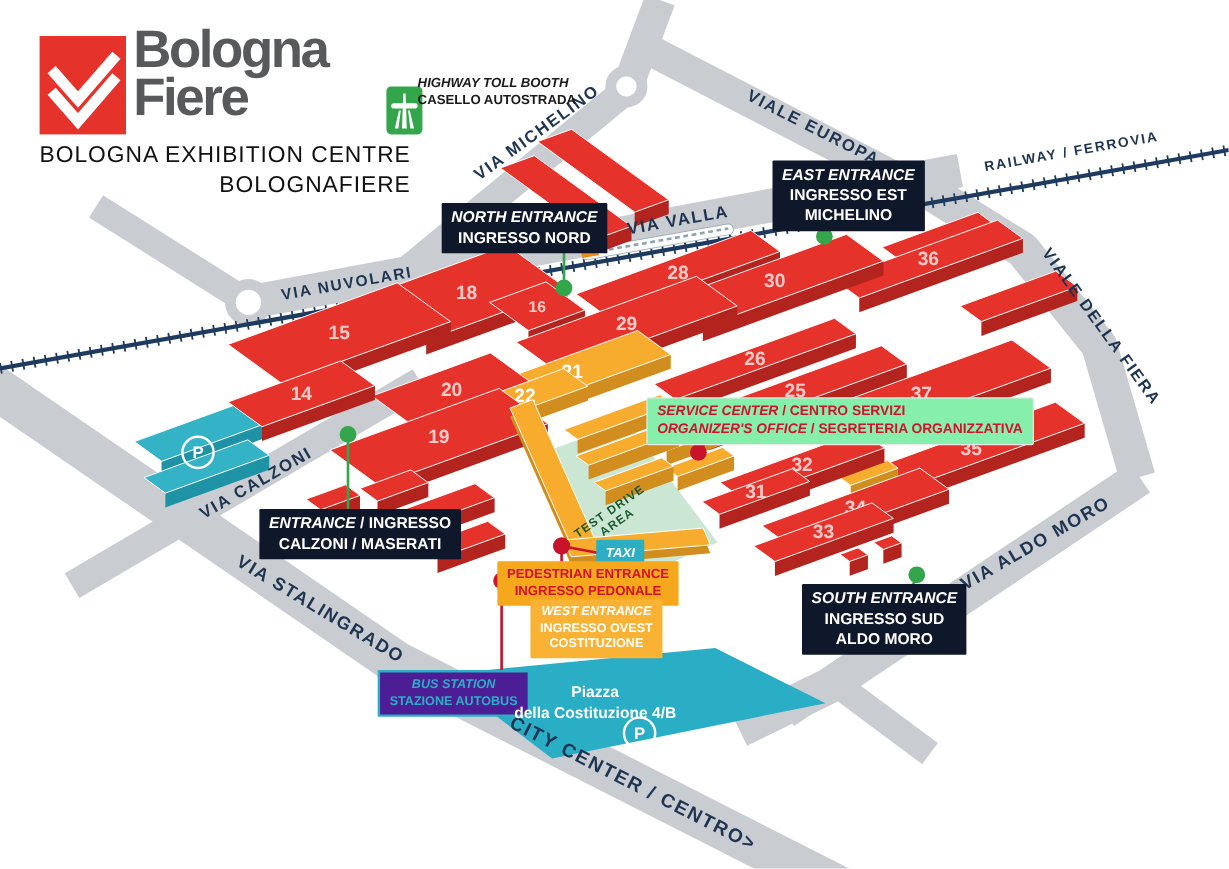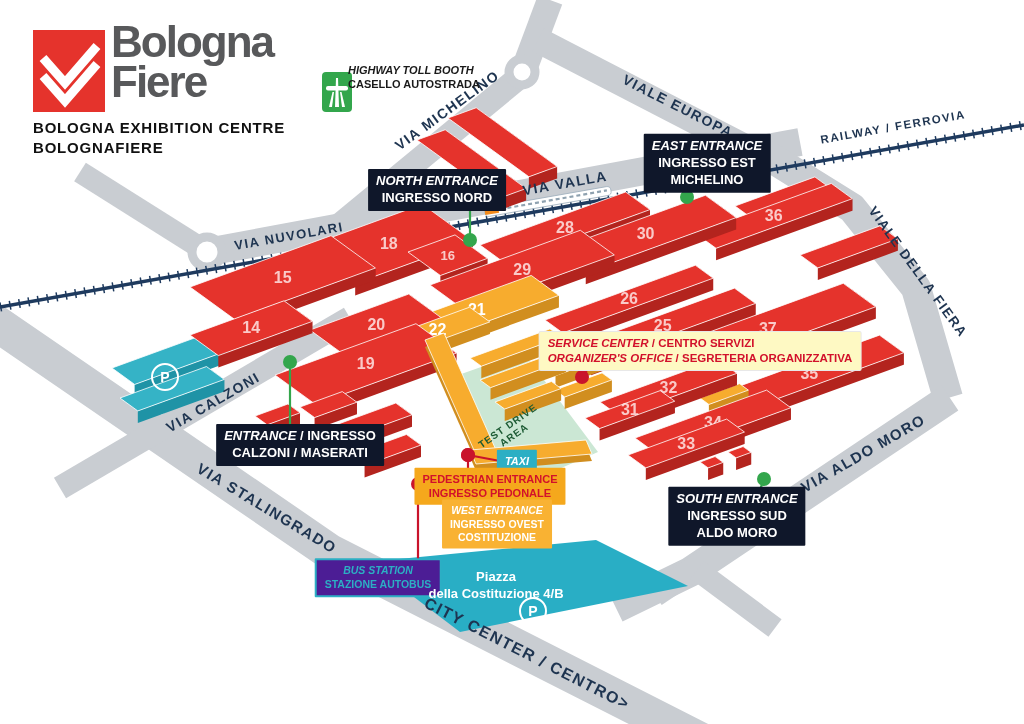--- a/index.html
+++ b/index.html
@@ -5,33 +5,33 @@
   html,body{margin:0;padding:0;background:#fff;}
   #stage{position:relative;width:1024px;height:724px;overflow:hidden;background:#fff;
          font-family:"Liberation Sans","DejaVu Sans",sans-serif;}
   #map-svg{position:absolute;left:0;top:0;}
   #labels{position:absolute;left:0;top:0;width:1024px;height:540px;pointer-events:none;}
   .road-label{position:absolute;font-weight:bold;color:#1E3450;white-space:nowrap;
               transform:translate(-50%,-50%);letter-spacing:1.5px;}
   .box{position:absolute;transform:translate(-50%,-50%);text-align:center;font-weight:bold;
        padding:4px 8px;line-height:1.3;white-space:nowrap;border-radius:1px;}
   .box.green{background:#0f172a;color:#fff;font-size:13px;}
-  .box.white-red{background:#fef9c3;color:#D2112B;font-size:11.5px;box-shadow:0 0 0 1px #e8e8e8;text-align:left;}
+  .box.white-red{background:#86efac;color:#D2112B;font-size:11.5px;box-shadow:0 0 0 1px #e8e8e8;text-align:left;}
   .box.orange{background:#F5A81C;color:#D2112B;font-size:11px;}
   .box.yellow{background:#F9B233;color:#fff;font-size:10.5px;}
   .box.tealbox{background:#2CAFC4;color:#fff;font-size:11px;}
   .box.busbox{background:#4c1d95;border:2px solid #2CAFC4;color:#2CAFC4;font-size:10.5px;}
   .box.tolltext{background:none;color:#1a1a1a;font-size:11px;text-align:left;padding:0;}
   .box.piazza-text{background:none;color:#fff;font-size:13px;}
   .logo{position:absolute;left:33px;top:28px;}
   .logo-mark{position:absolute;left:0;top:2px;width:72px;height:82px;background:#E5332C;}
   .brand{position:absolute;left:78px;top:-6px;font-weight:bold;color:#58595B;
          font-size:44px;line-height:0.92;letter-spacing:-2px;}
-  .logo-sub{position:absolute;left:0;top:90px;font-weight:bold;color:#111;
-            font-size:15px;line-height:1.3;letter-spacing:0.8px;white-space:nowrap;}
+  .logo-sub{position:absolute;left:0;top:90px;font-weight:normal;color:#111;
+            font-size:19px;line-height:1.3;letter-spacing:0.8px;white-space:nowrap;text-align:right;}
   .p-circle{position:absolute;width:24px;height:24px;border:2.5px solid #fff;border-radius:50%;
             color:#fff;font-weight:bold;font-size:14px;text-align:center;line-height:24px;
             transform:translate(-50%,-50%);}
   .toll-icon{position:absolute;left:322px;top:72px;width:30px;height:40px;background:#33A64C;border-radius:4px;}
 </style>
 </head>
 <body>
 
 <div id="stage">
   <svg id="map-svg" width="1024" height="724" viewBox="0 0 1024 724">

